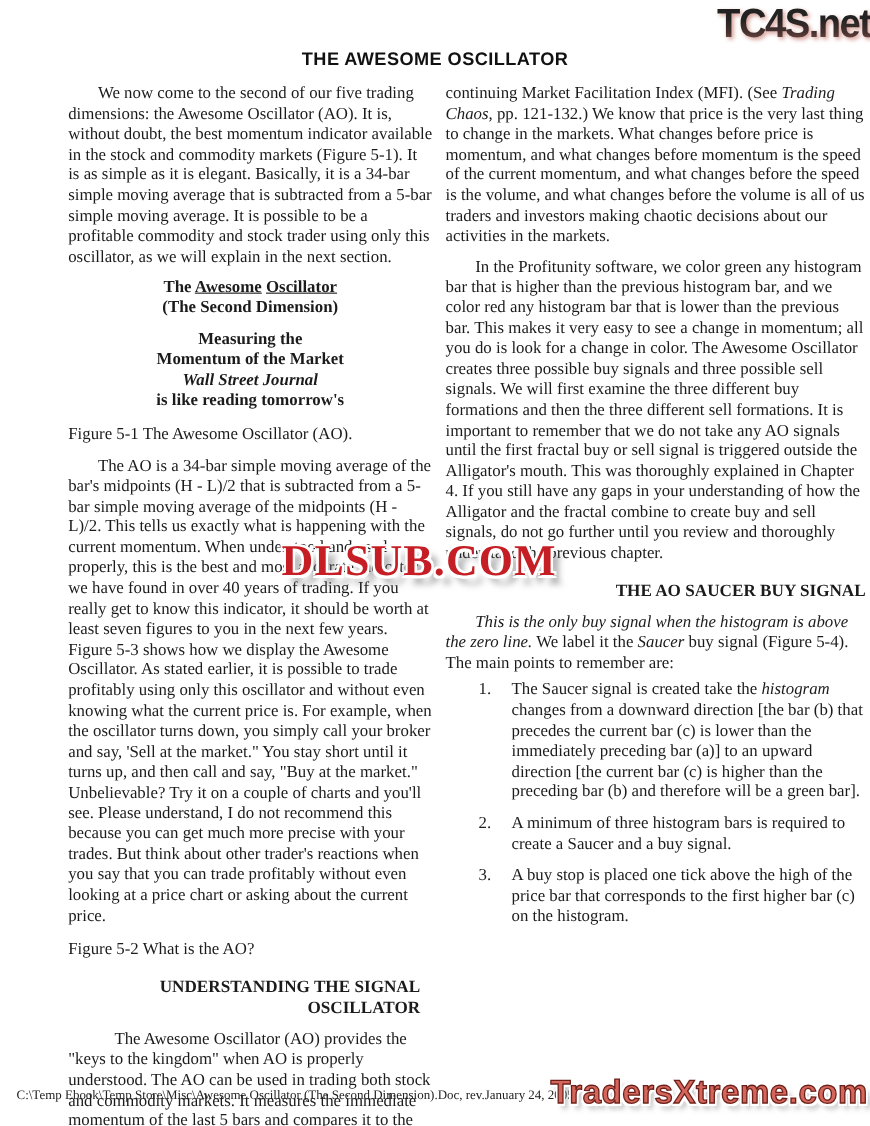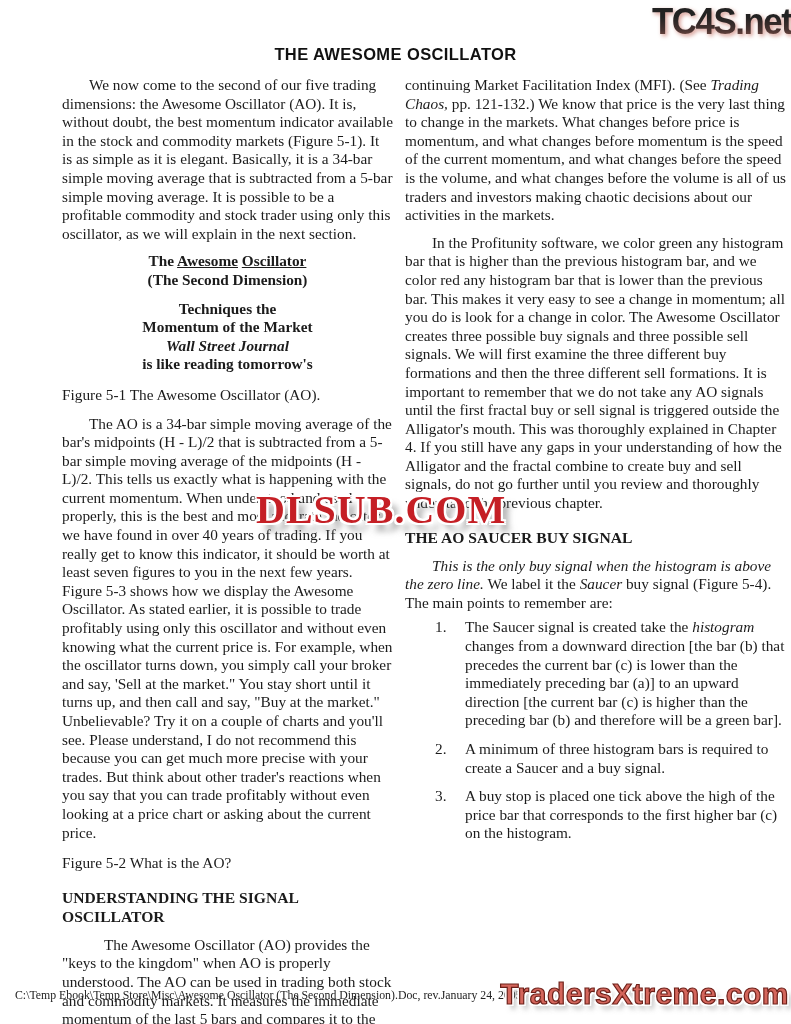--- a/index.html
+++ b/index.html
@@ -18,21 +18,21 @@
   .col-left  { width:378px;margin-left:47px; }
   .col-right { width:382px; }
   .col p { margin:0 0 9px 0; }
   .indent  { text-indent:27px; }
   .indent2 { text-indent:42px; }
   .fig-caption { margin:12px 0 10px 0 !important; }
   .center-head { text-align:center; font-weight:bold; margin:4px 0 10px 0; }
   .center-head .line { display:block; }
   .sec-heading {
     font-size:15.6px; font-weight:bold; margin:15px 0 10px 0;
-    font-family:"Liberation Serif", serif; line-height:19px;
+    font-family:"Liberation Serif", serif; line-height:19px;text-align:right;
   }
   .sec-heading.narrow { max-width:320px; }
   .citation { margin:2px 0 10px 0 !important; }
   .saucer-intro { margin-bottom:6px !important; }
   ol.points { list-style:none; margin:2px 0 0 30px; padding:0; }
   ol.points li { display:flex; margin-bottom:10px; }
   .li-num { width:22px; flex:0 0 22px; margin-right:8px; }
   .li-body { width:330px; }
   .seg-i { font-style:italic; }
   .seg-u { text-decoration:underline; }
@@ -83,21 +83,21 @@
 
     <div class="col col-left">
       <p class="indent">We now come to the second of our five trading dimensions: the Awesome Oscillator (AO). It is, without doubt, the best momentum indicator available in the stock and commodity markets (Figure 5-1). It is as simple as it is elegant. Basically, it is a 34-bar simple moving average that is subtracted from a 5-bar simple moving average. It is possible to be a profitable commodity and stock trader using only this oscillator, as we will explain in the next section.</p>
 
       <div class="center-head">
         <span class="line"><span>The </span><span class="seg-u">Awesome</span><span> </span><span class="seg-u">Oscillator</span></span>
         <span class="line">(The Second Dimension)</span>
       </div>
 
       <div class="center-head">
-        <span class="line">Techniques the</span>
+        <span class="line">Measuring the</span>
         <span class="line">Momentum of the Market</span>
         <span class="line"><span class="seg-i">Wall Street Journal</span></span>
         <span class="line">is like reading tomorrow's</span>
       </div>
 
       <p class="fig-caption">Figure 5-1 The Awesome Oscillator (AO).</p>
 
       <p class="indent">The AO is a 34-bar simple moving average of the bar's midpoints (H - L)/2 that is subtracted from a 5-bar simple moving average of the midpoints (H - L)/2. This tells us exactly what is happening with the current momentum. When understood and used properly, this is the best and most accurate indicator we have found in over 40 years of trading. If you really get to know this indicator, it should be worth at least seven figures to you in the next few years. Figure 5-3 shows how we display the Awesome Oscillator. As stated earlier, it is possible to trade profitably using only this oscillator and without even knowing what the current price is. For example, when the oscillator turns down, you simply call your broker and say, 'Sell at the market." You stay short until it turns up, and then call and say, "Buy at the market." Unbelievable? Try it on a couple of charts and you'll see. Please understand, I do not recommend this because you can get much more precise with your trades. But think about other trader's reactions when you say that you can trade profitably without even looking at a price chart or asking about the current price.</p>
 
       <p class="fig-caption">Figure 5-2 What is the AO?</p>

